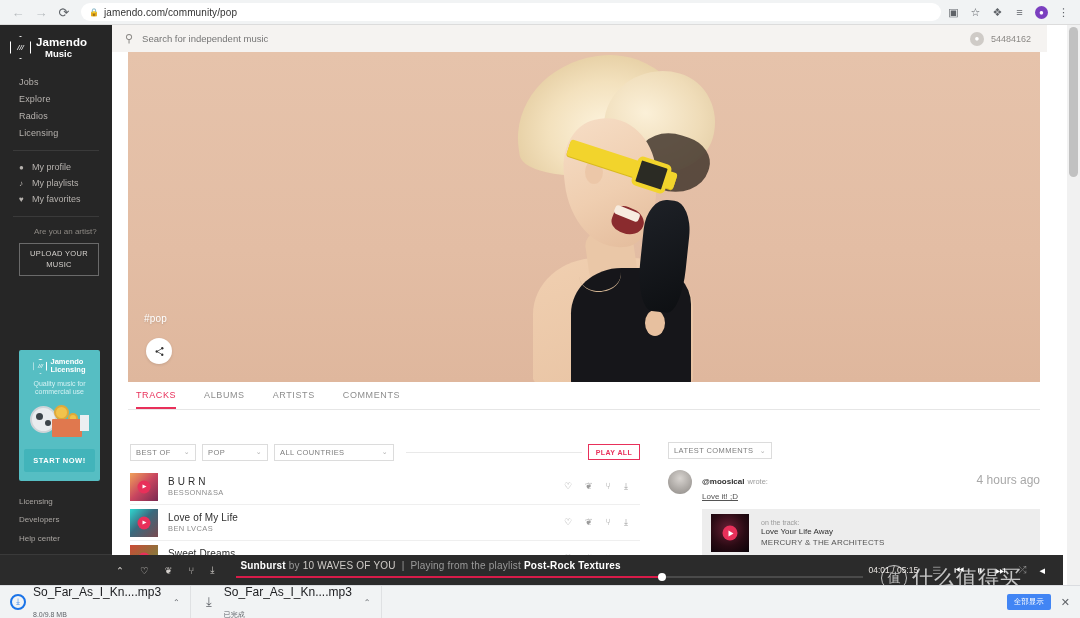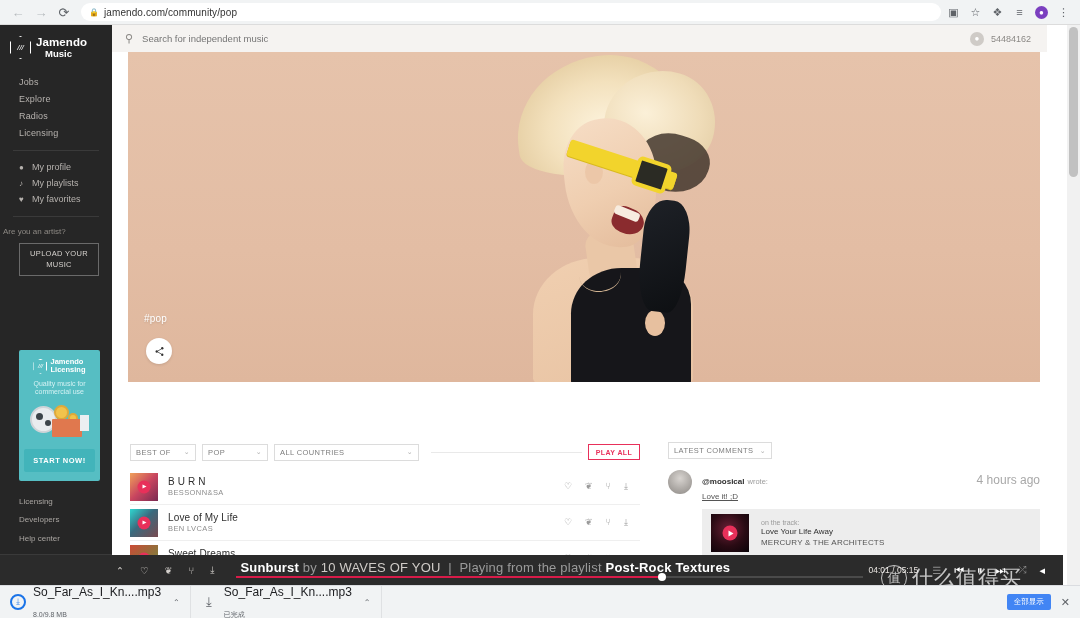--- a/index.html
+++ b/index.html
@@ -62,21 +62,21 @@
     padding: 3.5px 0; letter-spacing: .15px;
   }
   .divider { height: 1px; background: #3a3a3a; margin: 9px 13px 0 13px; }
 
   .nav-user { margin-top: 8px; padding-left: 19px; }
   .nav-user .row {
     display: flex; align-items: center; padding: 3px 0; color: #b6b2ae; font-size: 9px;
   }
   .nav-user .ico { width: 13px; font-size: 8px; color: #b6b2ae; }
 
-  .artist-q { padding: 10px 0 0 3px; font-size: 8px; color: #8d8984; }
+  .artist-q { padding: 10px 0 0 34px; font-size: 8px; color: #8d8984; }
   .upload-btn {
     margin: 7px 0 0 19px; width: 80px; height: 33px;
     border: 1px solid #6a6a6a; color: #d6d2ce; font-size: 7.5px;
     display: flex; align-items: center; justify-content: center;
     text-align: center; line-height: 1.35; letter-spacing: .3px;
   }
 
   .promo {
     margin: 74px 0 0 19px; width: 81px; background: #56bec3;
     border-radius: 2px; padding: 8px 5px 9px 5px; text-align: center;
@@ -261,21 +261,21 @@
   }
   .sel {
     height: 17px; border: 1px solid #dcdcdc; background: #fff;
     display: flex; align-items: center; justify-content: space-between;
     padding: 0 5px; margin-right: 6px; font-size: 7.5px; color: #7d7d7d;
     letter-spacing: .4px;
   }
   .sel .cv { font-size: 7px; color: #b0b0b0; margin-left: 10px; }
   .sel.w1 { width: 66px; }
   .sel.w2 { width: 66px; }
-  .sel.w3 { width: 145px; }
+  .sel.w3 { width: 120px; }
   .fill-line { flex: 1; height: 1px; background: #e9e9e9; margin: 0 6px; }
   .play-all {
     width: 52px; height: 16px; border: 1px solid #e8305a; color: #e8305a;
     font-size: 7px; font-weight: bold; letter-spacing: .4px;
     display: flex; align-items: center; justify-content: center; cursor: pointer;
   }
 
   
   .tracks {
     position: absolute; top: 444px; left: 130px; width: 510px;
@@ -355,21 +355,21 @@
 
   
   .player {
     position: absolute; bottom: 33px; left: 0; width: 1063px; height: 30px;
     background: #2b2b2b; display: flex; align-items: center;
   }
   .pl-left { display: flex; align-items: center; gap: 16px; padding: 0 16px 0 116px; }
   .pl-left span { color: #d5d1cd; font-size: 9.5px; cursor: pointer; }
   .pl-center { flex: 1; position: relative; height: 30px; }
   .pl-now {
-    position: absolute; top: 5px; left: 10px; font-size: 13px; color: #9a9a9a;
+    position: absolute; top: 5px; left: 10px; font-size: 10px; color: #9a9a9a;
     letter-spacing: .2px; white-space: nowrap;
   }
   .pl-now b { color: #fff; font-weight: bold; }
   .pl-now i { color: #cfcbc7; font-style: normal; }
   .pl-now em { color: #fff; font-style: normal; font-weight: bold; }
   .pl-bar {
     position: absolute; left: 6px; right: 6px; top: 21px; height: 2px; background: #4a4a4a;
   }
   .pl-bar .fill { position: absolute; left: 0; top: 0; height: 2px; width: 68%; background: #d81b49; }
   .pl-bar .knob {
@@ -565,20 +565,26 @@
         <svg width="11" height="11" viewBox="0 0 24 24">
           <circle cx="18" cy="5" r="2.6" fill="#333"></circle>
             <circle cx="6" cy="12" r="2.6" fill="#333"></circle>
           <circle cx="18" cy="19" r="2.6" fill="#333"></circle>
           <line x1="8" y1="11" x2="16" y2="6.5" stroke="#333" stroke-width="1.6"></line>
           <line x1="8" y1="13" x2="16" y2="17.5" stroke="#333" stroke-width="1.6"></line>
         </svg>
       </div>
     </div>
 
+    <div class="tabs">
+      <div class="tab active">TRACKS</div>
+      <div class="tab">ALBUMS</div>
+      <div class="tab">ARTISTS</div>
+      <div class="tab">COMMENTS</div>
+    </div>
 
     <div class="filters">
       <div class="sel w1">
         <span>BEST OF</span>
         <span class="cv">⌄</span>
       </div>
       <div class="sel w2">
         <span>POP</span>
         <span class="cv">⌄</span>
       </div>

